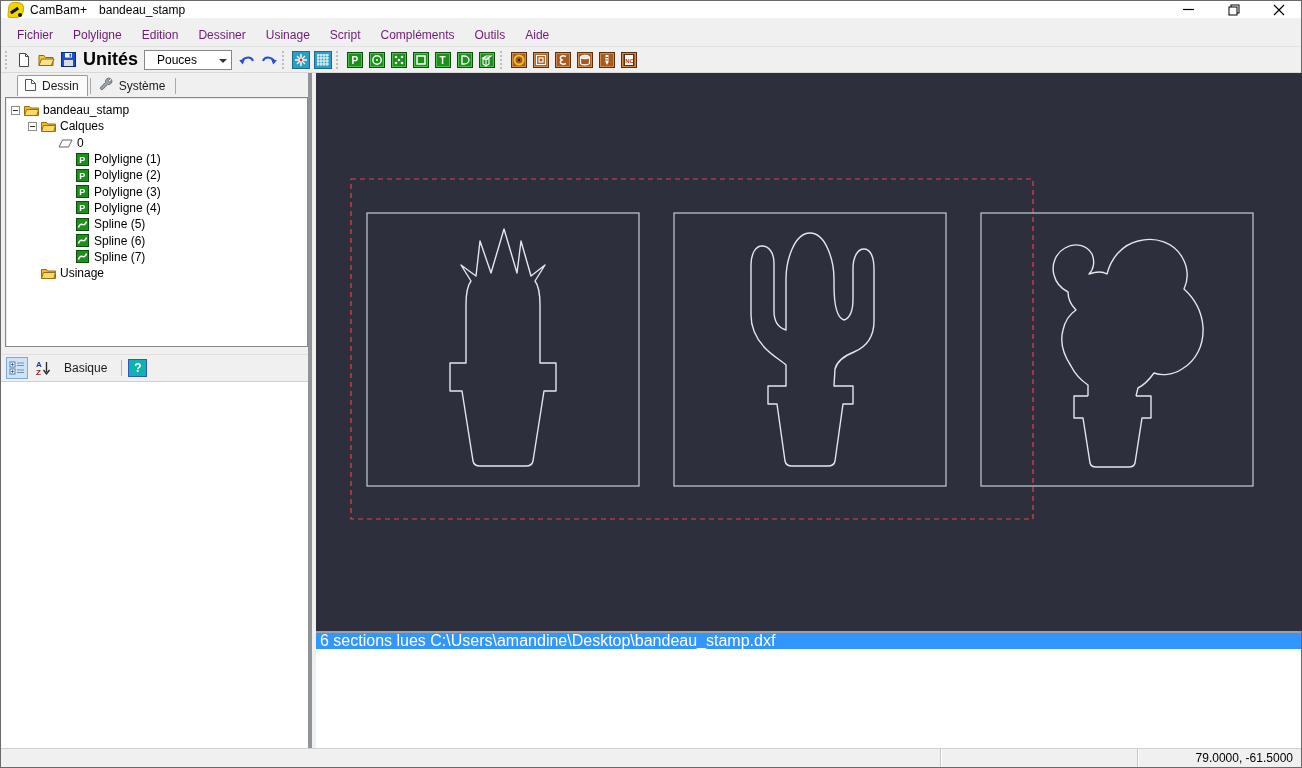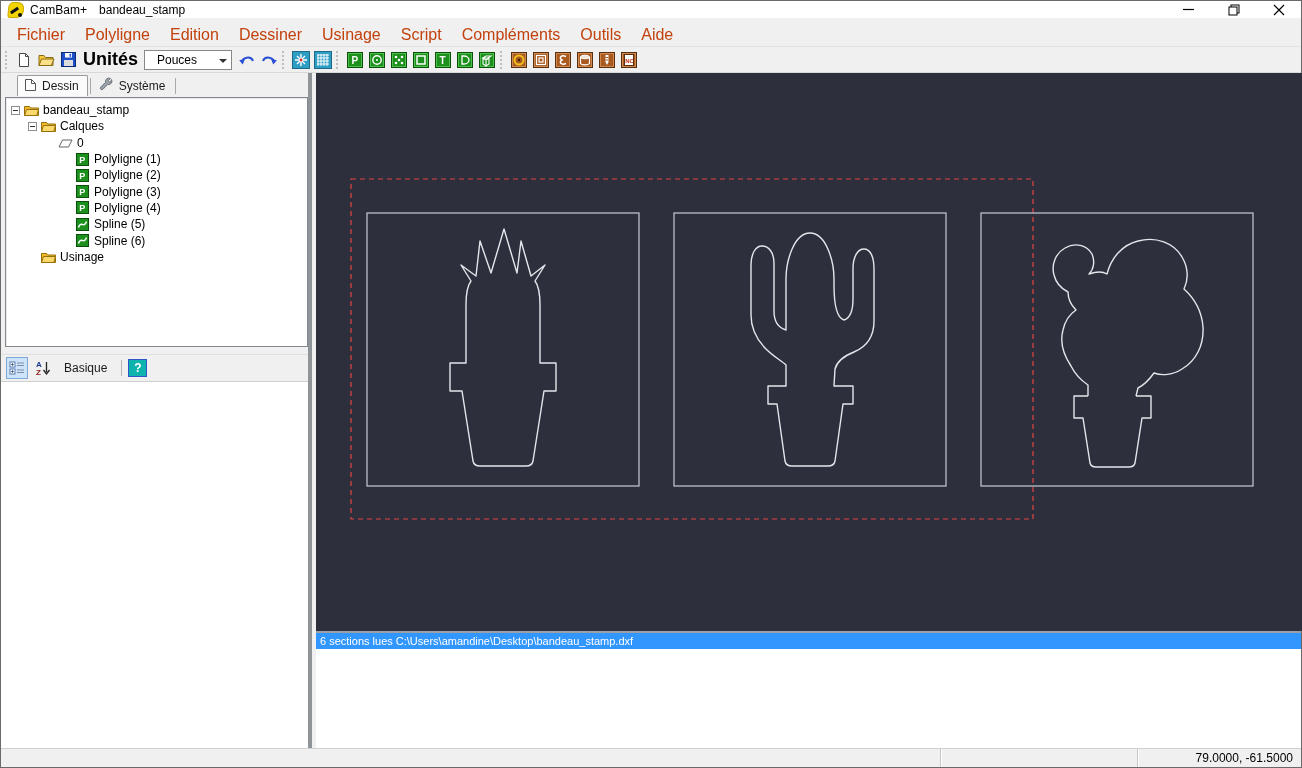--- a/index.html
+++ b/index.html
@@ -14,21 +14,21 @@
   .app-logo .slash { position:absolute; left:2px; top:7px; width:9px; height:3px; background:#111; transform:rotate(-35deg); }
   .app-logo .dot { position:absolute; right:2px; bottom:1px; width:4px; height:4px; background:#111; border-radius:50%; }
   .title-text { font-size:12px; color:#000; }
   .title-text .doc { margin-left:12px; }
   .winbtns { margin-left:auto; display:flex; height:100%; }
   .winbtn { width:45px; height:100%; display:flex; align-items:center; justify-content:center; color:#000; }
   .winbtn svg { display:block; }
 
   
   .menubar { position:absolute; left:0; top:23px; right:0; height:23px; background:#f0f0f0; display:flex; align-items:center; padding-left:6px; border-bottom:1px solid #e3e3e3; }
-  .menu-item { padding:3px 10px; font-size:16px; color:#c2410c; }
+  .menu-item { padding:3px 10px; font-size:12px; color:#701a75; }
 
   
   .toolbar { position:absolute; left:0; top:46px; right:0; height:26px; background:#f0f0f0; display:flex; align-items:center; padding-left:2px; border-bottom:1px solid #d9d9d9; }
   .grip { width:5px; height:18px; border-left:2px dotted #bdbdbd; margin:0 3px 0 2px; }
   .tbtn { width:22px; height:22px; display:flex; align-items:center; justify-content:center; }
   .tbtn svg { display:block; }
   .units-label { font-weight:bold; font-size:18px; margin:0 6px 0 4px; color:#000; }
   .combo { width:88px; height:20px; background:#fff; border:1px solid #888; display:flex; align-items:center; position:relative; margin-right:4px; }
   .combo .val { padding-left:12px; font-size:12px; color:#000; }
   .combo .arrow { position:absolute; right:4px; top:8px; width:0; height:0; border-left:4px solid transparent; border-right:4px solid transparent; border-top:4px solid #333; }
@@ -59,21 +59,21 @@
   .pbtn.selected { background:#cde3f7; border:1px solid #7da9d8; }
   .props-view-label { margin:0 8px 0 6px; color:#1a1a1a; }
   .vsep { width:1px; height:16px; background:#b5b5b5; margin:0 6px; }
   .help-btn { width:19px; height:18px; background:#0fb3ae; border:1px solid #2f55cc; color:#fff; font-weight:bold; font-size:12px; display:flex; align-items:center; justify-content:center; }
   .propsarea { position:absolute; left:0; top:308px; width:100%; bottom:0; background:#fff; border-top:1px solid #cfcfcf; }
 
   
   .canvas { position:absolute; left:0; top:0; width:987px; height:558px; background:#2d303c; }
   .canvas svg { display:block; }
   .logline { position:absolute; left:0; top:558px; width:100%; height:18px; background:#fff; border-top:2px solid #9aa0a6; }
-  .logline .sel { display:inline-block; background:#3296ff; color:#fff; font-size:11px; padding:0 4px 1px 4px; line-height:16px; min-width:100%; }
+  .logline .sel { display:inline-block; background:#3296ff; color:#fff; font-size:16px; padding:0 4px 1px 4px; line-height:16px; min-width:100%; }
   .logarea { position:absolute; left:0; top:576px; width:100%; bottom:0; background:#fff; }
 
   
   .statusbar { position:absolute; left:0; bottom:0; width:100%; height:19px; background:#f0f0f0; border-top:1px solid #d0d0d0; display:flex; }
   .spanel { height:100%; border-right:1px solid #c6c6c6; }
   .spanel.p1 { width:940px; }
   .spanel.p2 { width:197px; border-left:1px solid #fff; }
   .spanel.p3 { flex:1; display:flex; align-items:center; justify-content:flex-end; padding-right:8px; font-size:12px; color:#000; border-left:1px solid #fff; border-right:none; }
 </style>
 </head>
@@ -393,20 +393,31 @@
             <div class="expander none"></div>
             <div class="ticon">
               <svg width="13" height="13">
                 <rect x="0.5" y="0.5" width="12" height="12" fill="#1c8f1c" stroke="#0b4f0b"></rect>
                 <path d="M2.5 9.5 C5 2 8 11 10.5 3.5" fill="none" stroke="#fff" stroke-width="1.5"></path>
               </svg>
             </div>
             <span>Spline (6)</span>
           </div>
           <div class="trow">
+            <div style="width: 56px; flex: 0 0 auto;"></div>
+            <div class="expander none"></div>
+            <div class="ticon">
+              <svg width="13" height="13">
+                <rect x="0.5" y="0.5" width="12" height="12" fill="#1c8f1c" stroke="#0b4f0b"></rect>
+                <path d="M2.5 9.5 C5 2 8 11 10.5 3.5" fill="none" stroke="#fff" stroke-width="1.5"></path>
+              </svg>
+            </div>
+            <span>Spline (7)</span>
+          </div>
+          <div class="trow">
             <div style="width: 22px; flex: 0 0 auto;"></div>
             <div class="expander none"></div>
             <div class="ticon">
               <svg width="15" height="12">
                 <path d="M0.5 2.5h5l1.2 1.5H14.5v7.5H0.5z" fill="#f1b82a" stroke="#96700a"></path>
                 <path d="M0.5 11.5 2.5 5.5H14.5l-1.8 6z" fill="#fbd96a" stroke="#96700a"></path>
               </svg>
             </div>
             <span>Usinage</span>
           </div>

